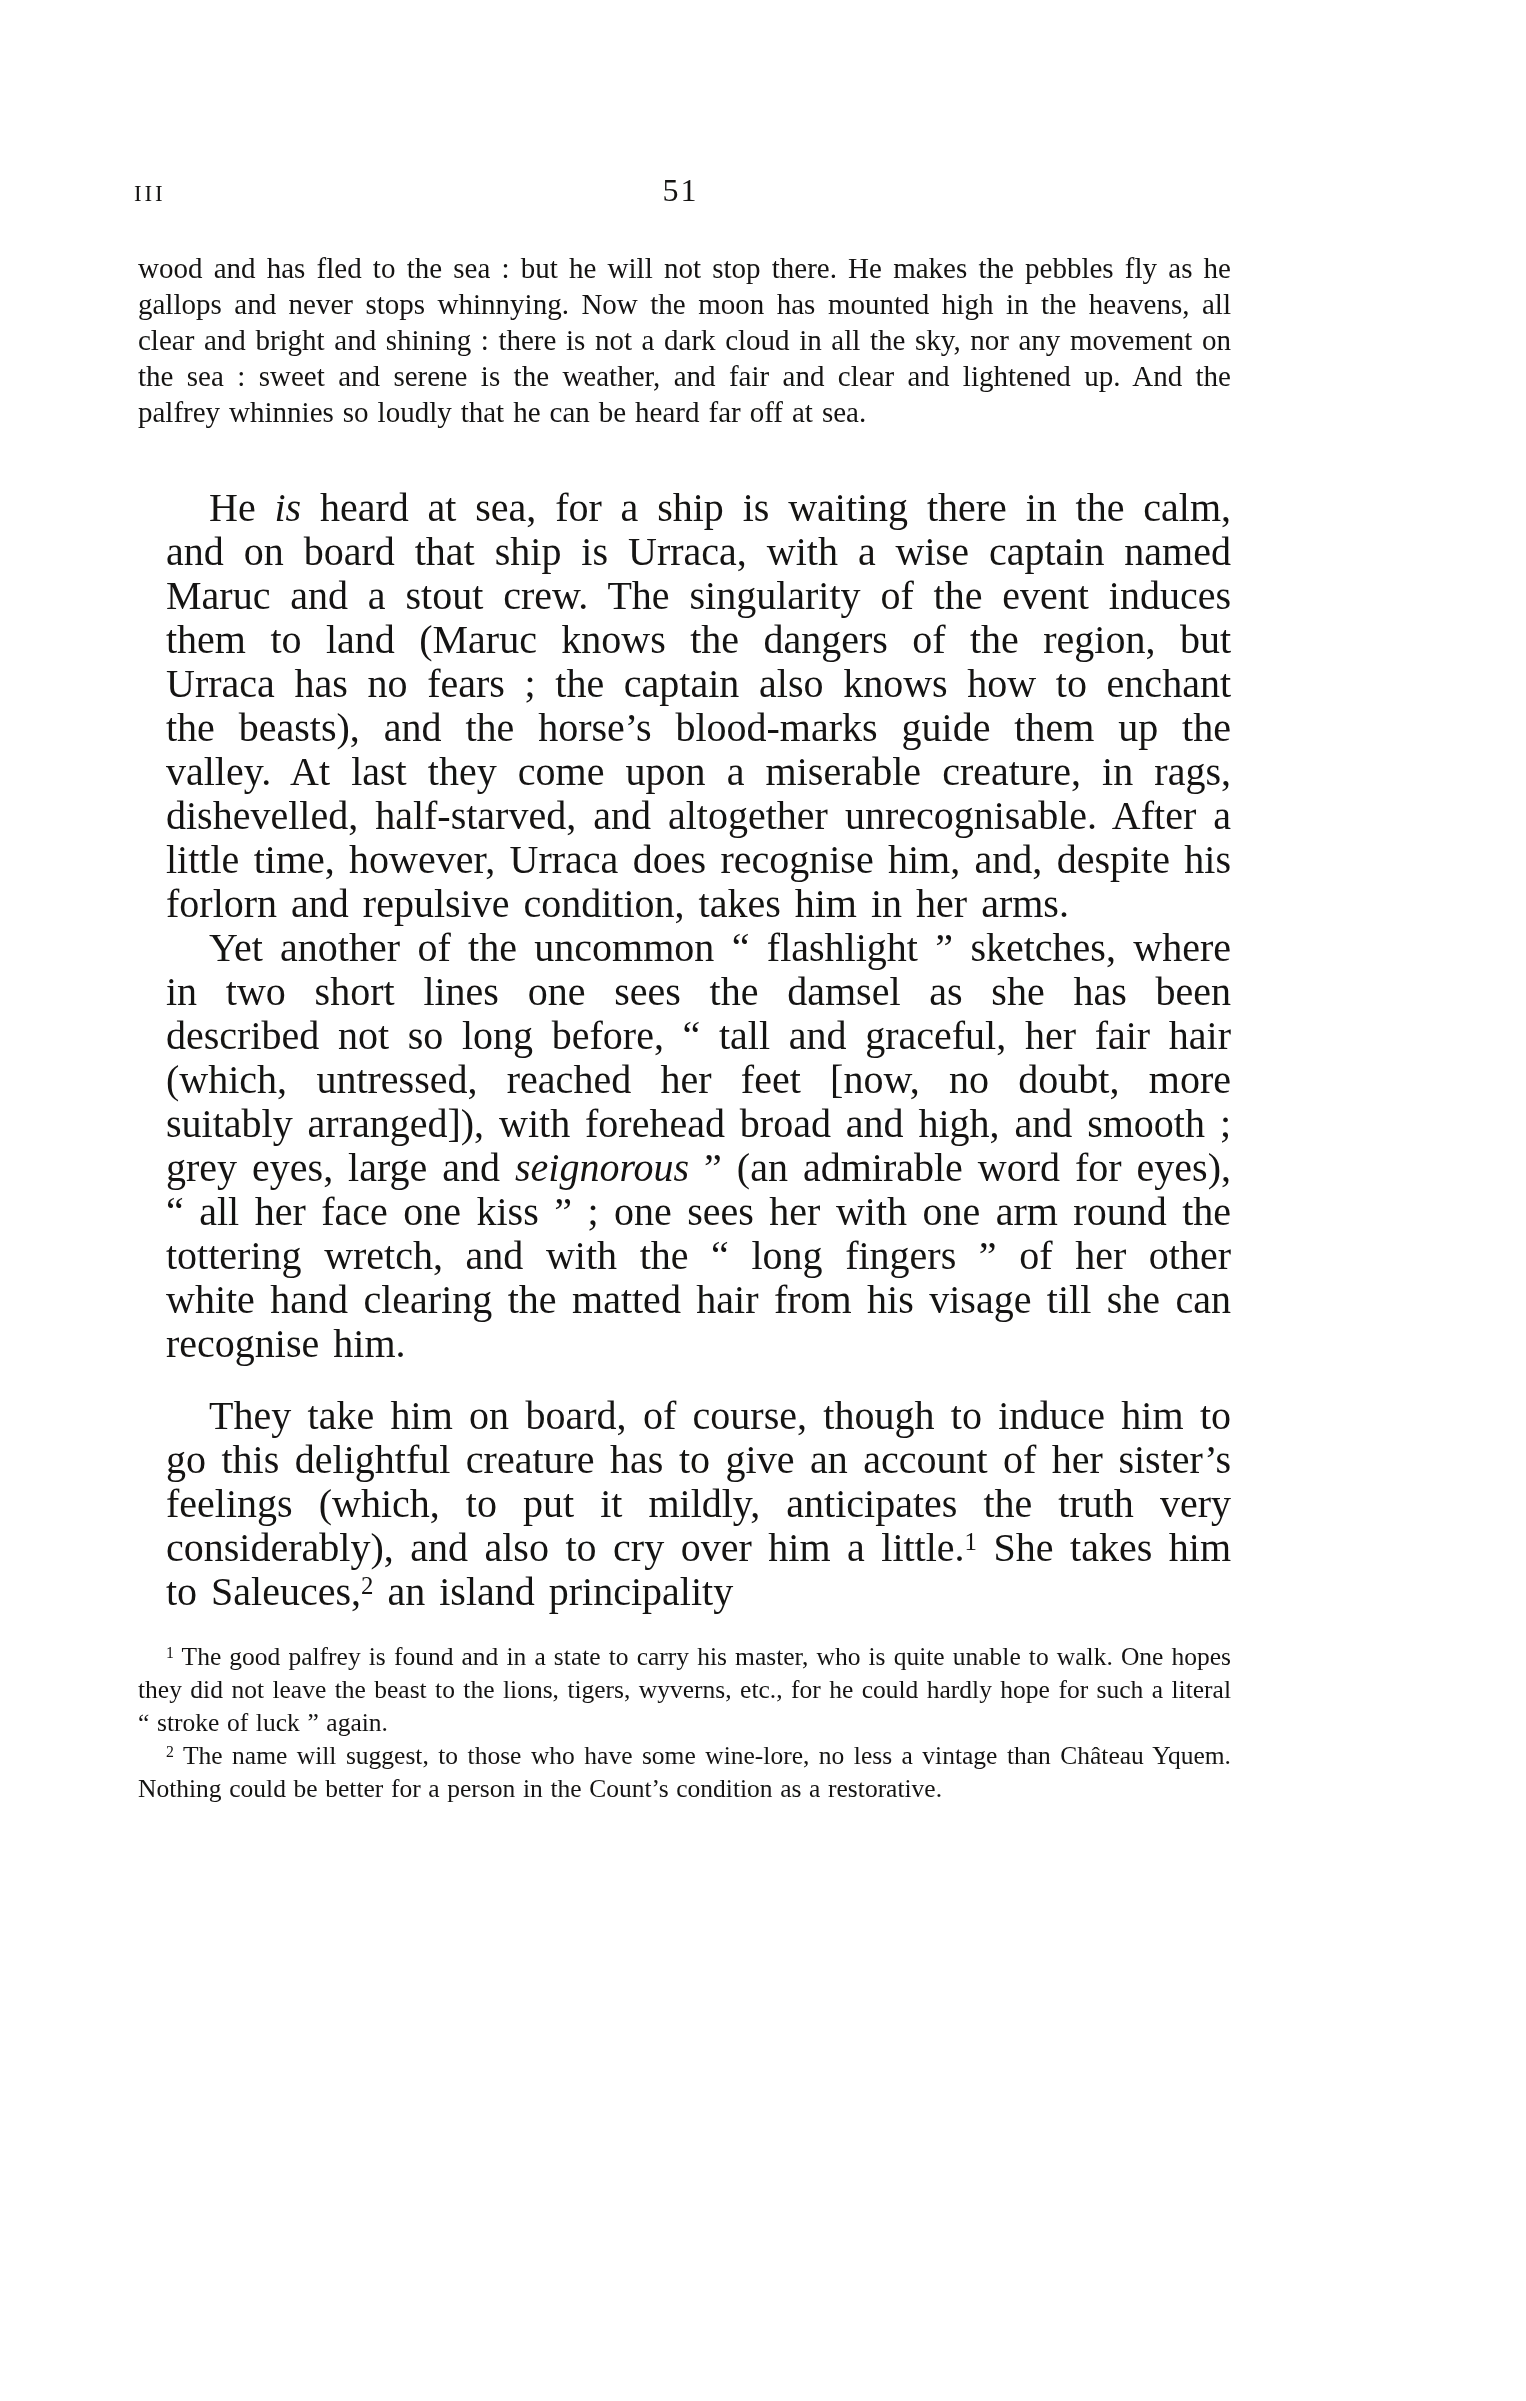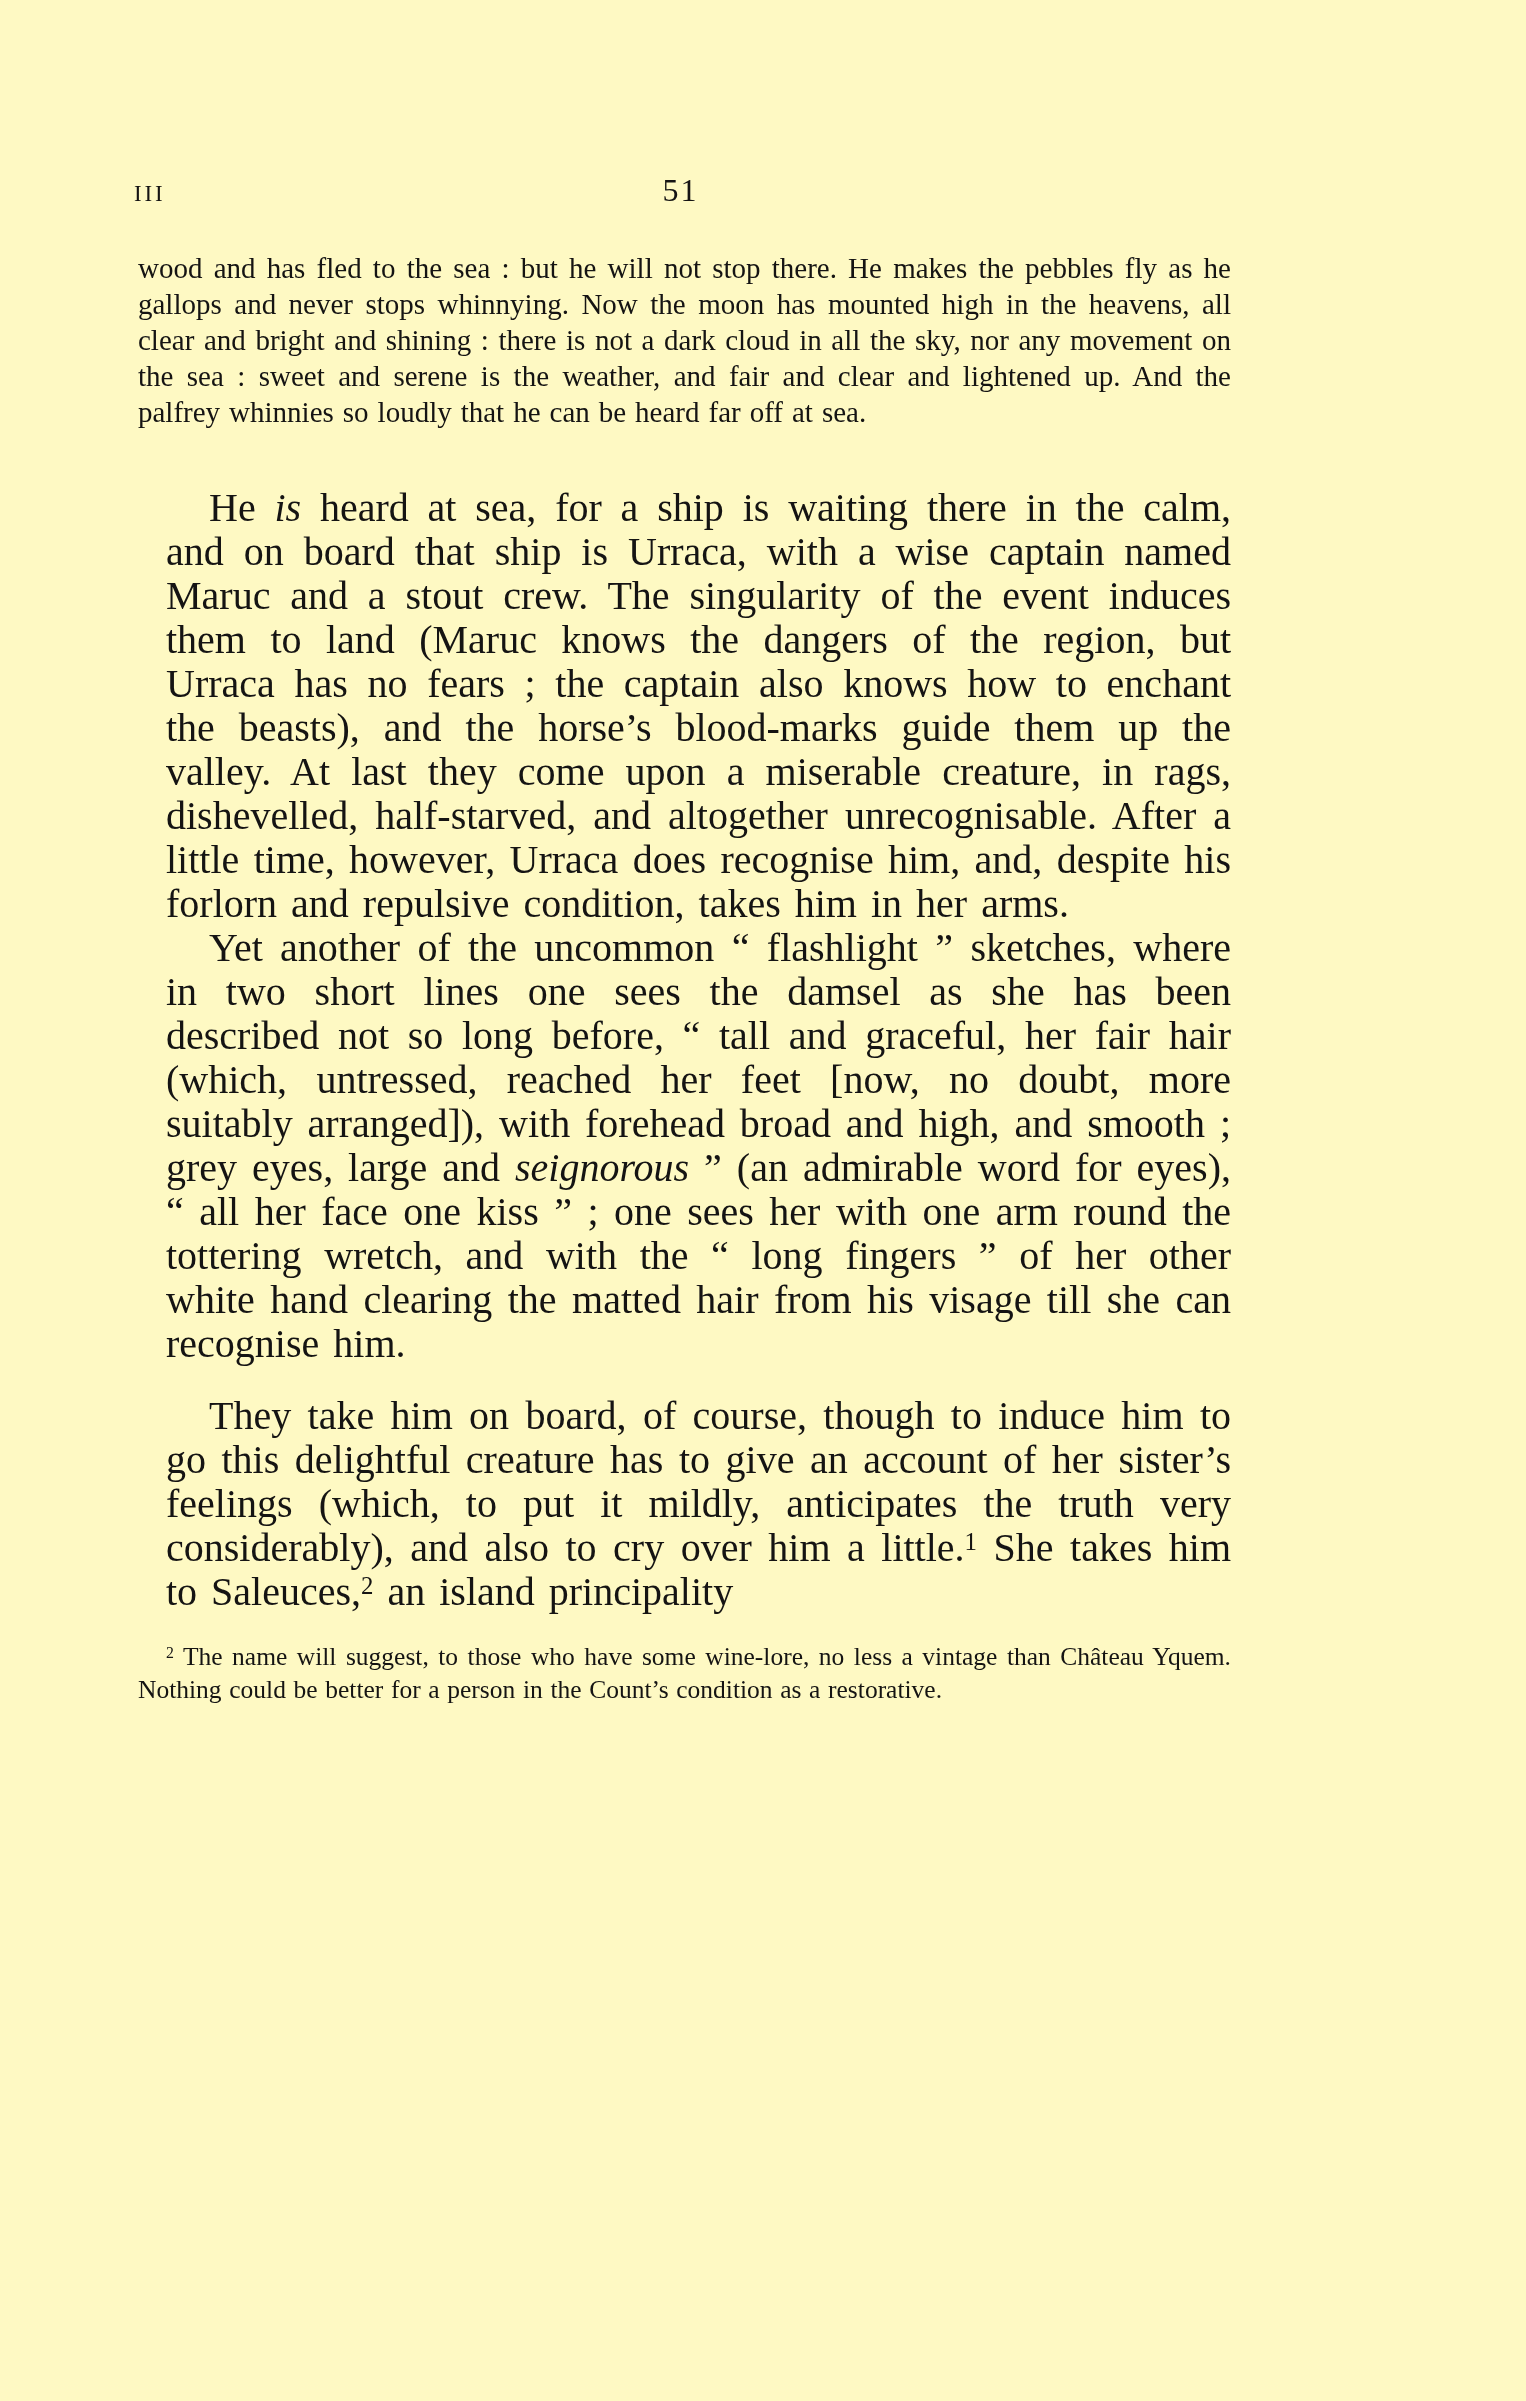--- a/index.html
+++ b/index.html
@@ -4,21 +4,21 @@
 <style>
   html, body {
     margin: 0;
     padding: 0;
     background: #e9e7e2;
   }
   .page {
     position: relative;
     width: 1527px;
     height: 2401px;
-    background: #fef9c3;
+    background: #ffffff;
     color: #151413;
     font-family: "Liberation Serif", "DejaVu Serif", serif;
     overflow: hidden;
   }
   .running-head {
     position: absolute;
     left: 134px;
     top: 172px;
     width: 1093px;
     display: grid;
@@ -101,19 +101,20 @@
     <p class="small-type">wood and has fled to the sea : but he will not stop there.  He makes the pebbles fly as he gallops and never stops whinnying. Now the moon has mounted high in the heavens, all clear and bright and shining :  there is not a dark cloud in all the sky, nor any movement on the sea :  sweet and serene is the weather, and fair and clear and lightened up.  And the palfrey whinnies so loudly that he can be heard far off at sea.</p>
 
     <p class="body-type indent">He <i>is</i> heard at sea, for a ship is waiting there in the calm, and on board that ship is Urraca, with a wise captain named Maruc and a stout crew.  The singularity of the event induces them to land (Maruc knows the dangers of the region, but Urraca has no fears ;  the captain also knows how to enchant the beasts), and the horse’s blood-marks guide them up the valley.  At last they come upon a miserable creature, in rags, dishevelled, half-starved, and altogether unrecognisable.  After a little time, however, Urraca does recognise him, and, despite his forlorn and repulsive condition, takes him in her arms.</p>
 
 
     <p class="body-type indent para-gap">Yet another of the uncommon “ flashlight ” sketches, where in two short lines one sees the damsel as she has been described not so long before, “ tall and graceful, her fair hair (which, untressed, reached her feet [now, no doubt, more suitably arranged]), with forehead broad and high, and smooth ;  grey eyes, large and <i>seignorous</i> ” (an admirable word for eyes), “ all her face one kiss ” ;  one sees her with one arm round the tottering wretch, and with the “ long fingers ” of her other white hand clearing the matted hair from his visage till she can recognise him.</p>
 
     <p class="body-type indent">They take him on board, of course, though to induce him to go this delightful creature has to give an account of her sister’s feelings (which, to put it mildly, anticipates the truth very considerably), and also to cry over him a little.<sup>1</sup>  She takes him to Saleuces,<sup>2</sup> an island principality</p>
 
     <div class="footnotes">
+      <p class="footnote"><sup>1</sup> The good palfrey is found and in a state to carry his master, who is quite unable to walk.  One hopes they did not leave the beast to the lions, tigers, wyverns, etc., for he could hardly hope for such a literal “ stroke of luck ” again.</p>
       <p class="footnote"><sup>2</sup> The name will suggest, to those who have some wine-lore, no less a vintage than Château Yquem.  Nothing could be better for a person in the Count’s condition as a restorative.</p>
     </div>
 
   </main>
 
 </div>
 
 
 </body></html>

